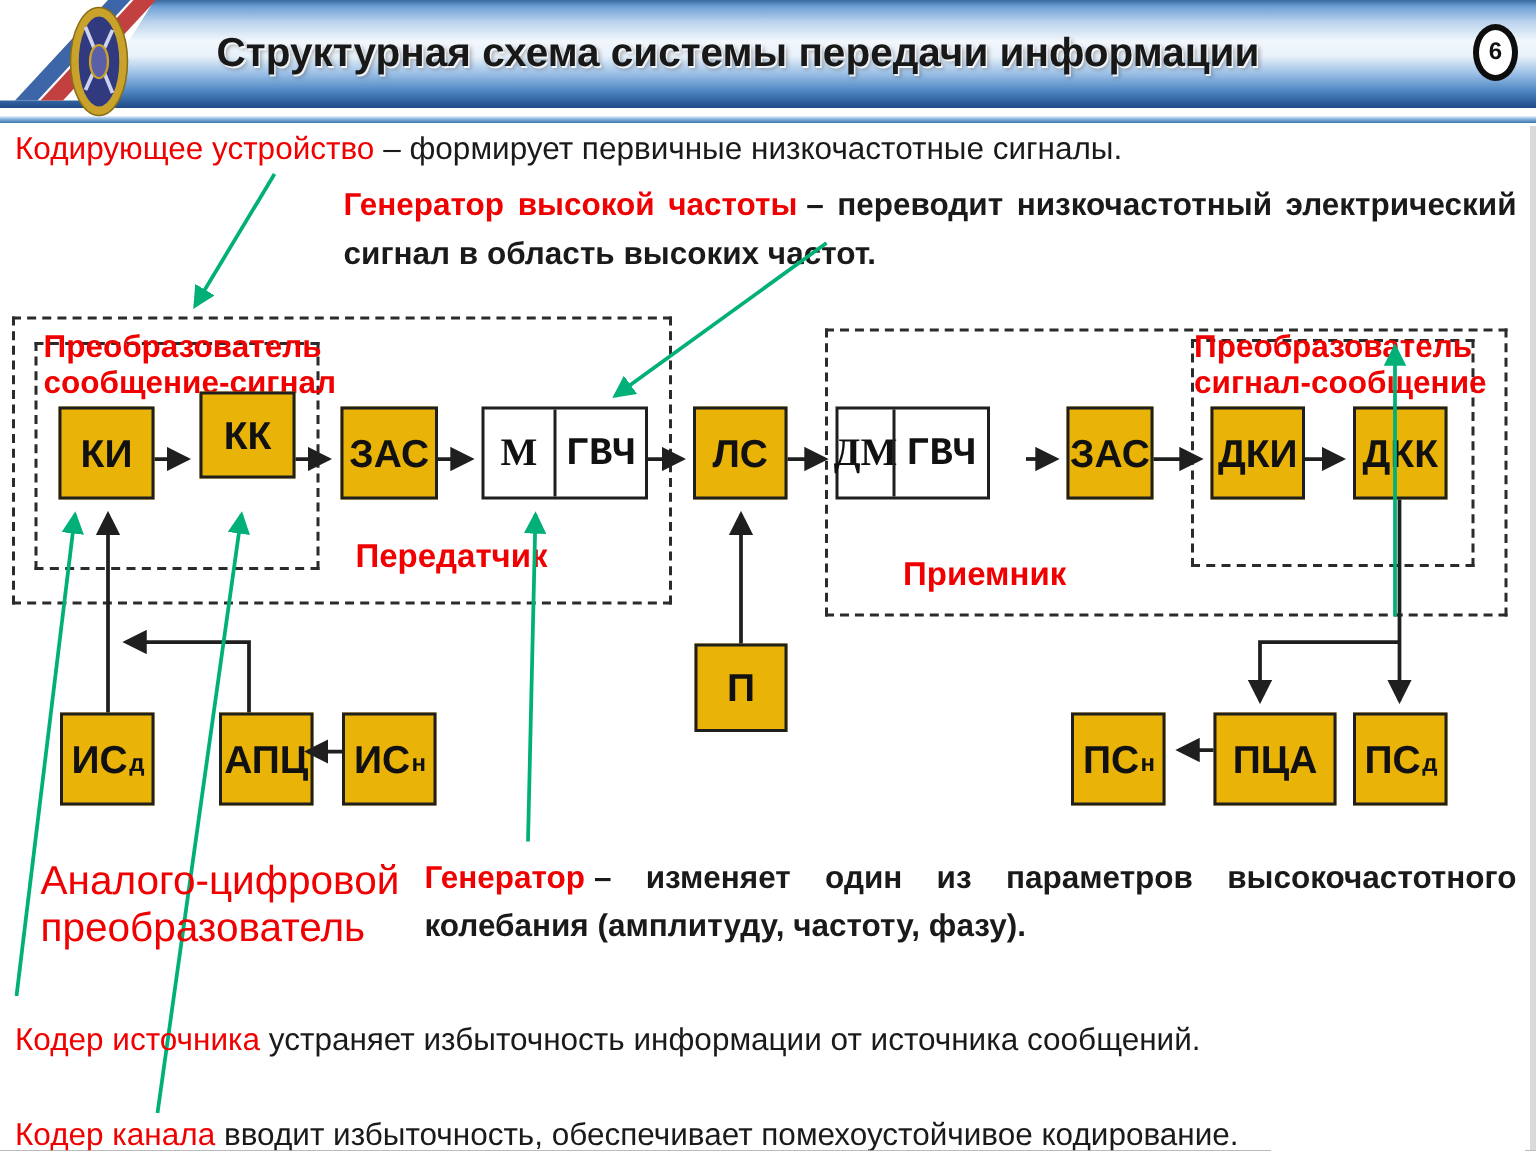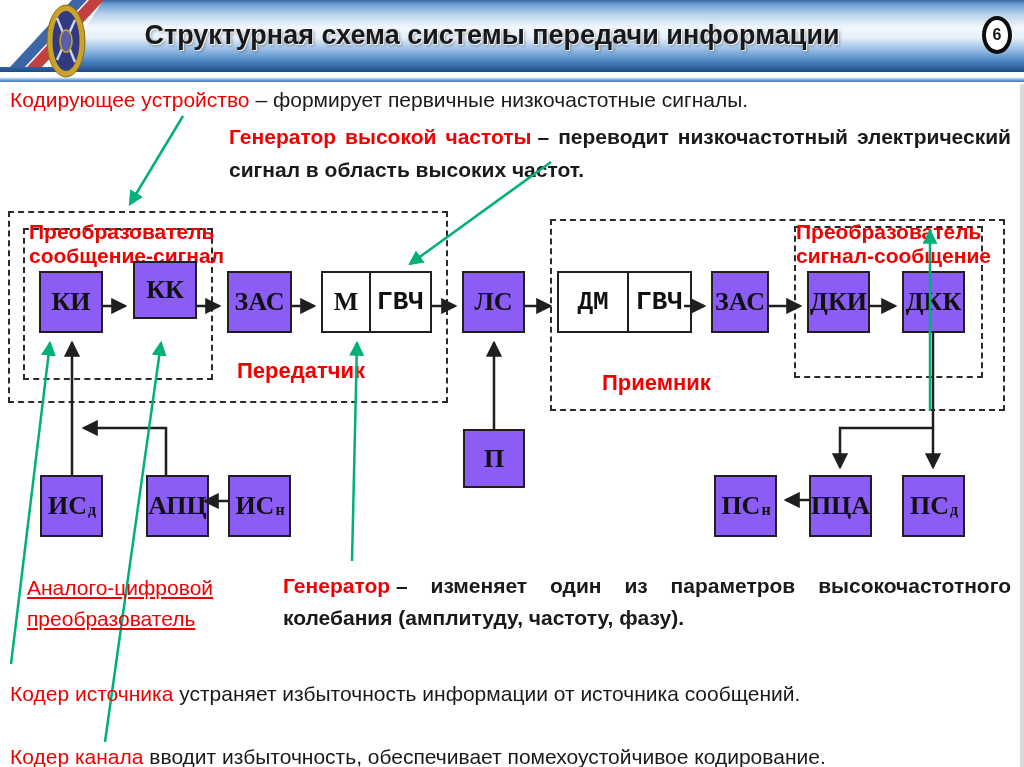--- a/index.html
+++ b/index.html
@@ -33,23 +33,23 @@
   .page-badge{
     position:absolute;left:982px;top:16px;width:30px;height:38px;
     background:#ffffff;border:4px solid #0d0d0d;border-radius:50%;
     display:flex;align-items:center;justify-content:center;
     font-size:16px;font-weight:bold;color:#111;
   }
   .flag{position:absolute;left:0;top:0;}
   .right-edge{position:absolute;right:0;top:84px;bottom:0;width:4px;background:#dadada;}
   
   .box{
-    position:absolute;border:2px solid var(--diagram_black);background:#8b5cf6;
+    position:absolute;border:2px solid var(--diagram_black);background:#eab308;
     display:flex;align-items:center;justify-content:center;
-    font-family:Liberation Serif, serif;font-weight:bold;
+    font-family:Liberation Sans, sans-serif;font-weight:bold;
     font-size:26px;color:#111;
   }
   .combo{position:absolute;display:flex;background:#fff;border:2px solid var(--diagram_black);}
   .combo .cell{
     display:flex;align-items:center;justify-content:center;
     font-family:"Liberation Serif","DejaVu Serif",serif;font-weight:bold;
     font-size:26px;color:#111;
   }
   .combo .cell + .cell{border-left:2px solid var(--diagram_black);font-family:Liberation Mono, monospace;}
   sub.bsub{font-size:16px;line-height:0;position:relative;top:4px;left:1px;}
@@ -129,21 +129,21 @@
         <span>М</span>
       </div>
     <div class="cell" style="width:61px;">
         <span>ГВЧ</span>
       </div>
   </div>
   <div class="box" style="left:462px;top:271px;width:63px;height:62px;">
       <span>ЛС</span>
     </div>
   <div class="combo" style="left:557px;top:271px;height:62px;">
-    <div class="cell" style="width:68px;font-family:Liberation Mono, monospace;">
+    <div class="cell" style="width:36px;">
         <span>ДМ</span>
       </div>
     <div class="cell" style="width:63px;">
         <span>ГВЧ</span>
       </div>
   </div>
   <div class="box" style="left:711px;top:271px;width:58px;height:62px;">
       <span>ЗАС</span>
     </div>
   <div class="box" style="left:902px;top:271px;width:63px;height:62px;">
@@ -164,21 +164,21 @@
       <span>АПЦ</span>
     </div>
   <div class="box" style="left:228px;top:475px;width:63px;height:62px;">
     <span>ИС</span>
       <sub class="bsub">н</sub>
   </div>
   <div class="box" style="left:714px;top:475px;width:63px;height:62px;">
     <span>ПС</span>
       <sub class="bsub">н</sub>
   </div>
-  <div class="box" style="left:809px;top:475px;width:63px;height:62px;text-align:center;">
+  <div class="box" style="left:809px;top:475px;width:82px;height:62px;text-align:center;">
       <span>ПЦА</span>
     </div>
   <div class="box" style="left:902px;top:475px;width:63px;height:62px;">
     <span>ПС</span>
       <sub class="bsub">д</sub>
   </div>
 
   <svg class="wires" width="1024" height="767" viewBox="0 0 1024 767">
     <defs>
       <marker id="mb" viewBox="0 0 10 10" refX="8.5" refY="5" markerWidth="6.5" markerHeight="6.5" orient="auto">
@@ -207,21 +207,21 @@
     <line class="k" x1="809" y1="500" x2="786" y2="500" marker-end="url(#mb)"></line>
 
     <line class="g" x1="183" y1="116" x2="130" y2="204" marker-end="url(#mg)"></line>
     <line class="g" x1="551" y1="162" x2="410" y2="264" marker-end="url(#mg)"></line>
     <line class="g" x1="11" y1="664" x2="50" y2="343" marker-end="url(#mg)"></line>
     <line class="g" x1="105" y1="742" x2="161" y2="343" marker-end="url(#mg)"></line>
     <line class="g" x1="352" y1="561" x2="357" y2="343" marker-end="url(#mg)"></line>
     <line class="g" x1="930" y1="411" x2="930" y2="231" marker-end="url(#mg)"></line>
   </svg>
 
-  <div class="redlabel" style="left:27px;top:572px;font-weight:normal;font-size:21px;line-height:31px;text-decoration:underline;">
+  <div class="redlabel" style="left:27px;top:572px;font-weight:normal;font-size:27px;line-height:31px;">
     <div>Аналого-цифровой</div>
     <div>преобразователь</div>
   </div>
   <div class="anno just" style="left:283px;top:570px;width:728px;line-height:32px;">
     <span class="term">Генератор</span><span>– изменяет один из параметров высокочастотного колебания (амплитуду, частоту, фазу).</span>
   </div>
   <div class="anno" style="left:10px;top:678px;">
     <span class="term">Кодер источника</span><span>устраняет избыточность информации от источника сообщений.</span>
   </div>
   <div class="anno" style="left:10px;top:741px;">

